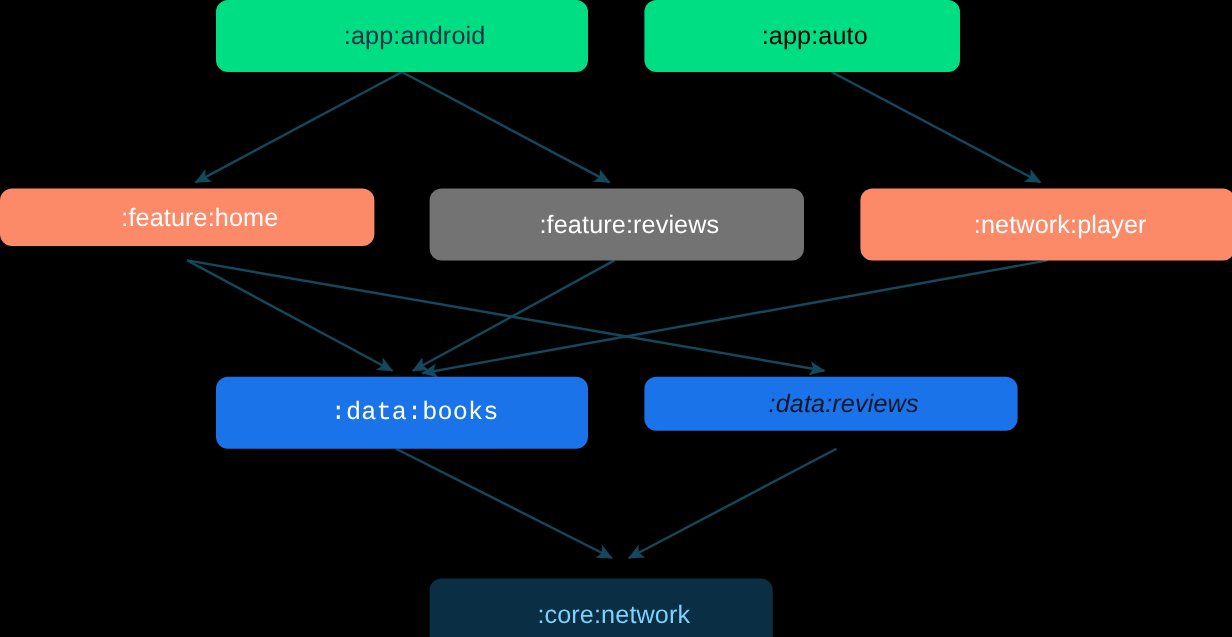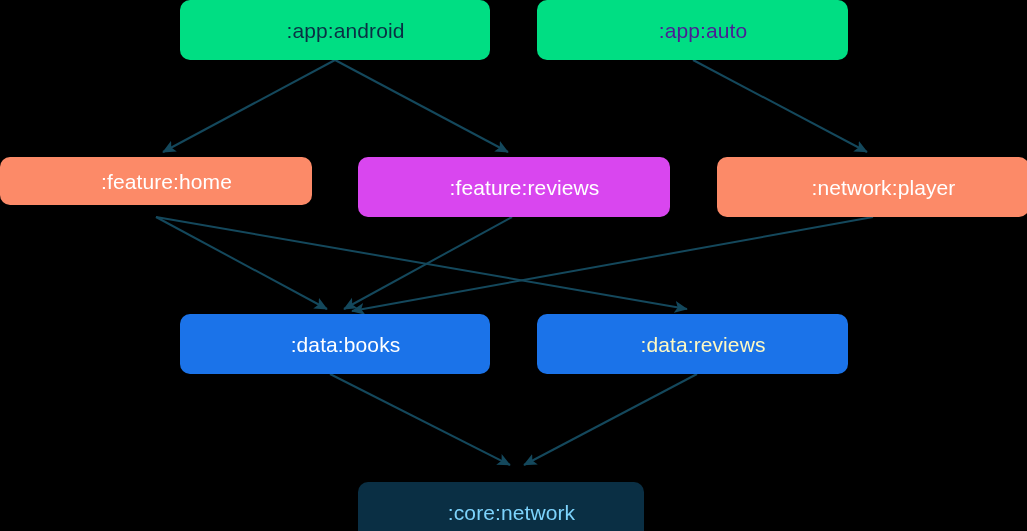--- a/index.html
+++ b/index.html
@@ -65,36 +65,36 @@
         <line x1="873" y1="217" x2="352" y2="311" stroke="#14485C" stroke-width="2" marker-end="url(#arrowhead)"></line>
         <line x1="330" y1="374" x2="510" y2="465" stroke="#14485C" stroke-width="2" marker-end="url(#arrowhead)"></line>
         <line x1="697" y1="374" x2="524" y2="465" stroke="#14485C" stroke-width="2" marker-end="url(#arrowhead)"></line>
       </g>
   </svg>
 
   <div id="node-layer">
       <div class="node" style="left: 180px; top: 0px; width: 310px; height: 60px; background: rgb(0, 222, 131); color: rgb(10, 47, 68);">
         <span class="node-label">:app:android</span>
       </div>
-      <div class="node" style="left: 537px; top: 0px; width: 311px; height: 60px; background: rgb(0, 222, 131); color: #4c1d95; text-align: center;">
+      <div class="node" style="left: 537px; top: 0px; width: 263px; height: 60px; background: rgb(0, 222, 131); color: #000000; text-align: center;">
         <span class="node-label">:app:auto</span>
       </div>
       <div class="node" style="left: 0px; top: 157px; width: 312px; height: 48px; background: rgb(252, 138, 104); color: rgb(255, 255, 255);">
         <span class="node-label">:feature:home</span>
       </div>
-      <div class="node" style="left: 358px; top: 157px; width: 312px; height: 60px; background: #d946ef; color: rgb(255, 255, 255);">
+      <div class="node" style="left: 358px; top: 157px; width: 312px; height: 60px; background: #737373; color: rgb(255, 255, 255);">
         <span class="node-label">:feature:reviews</span>
       </div>
       <div class="node" style="left: 717px; top: 157px; width: 312px; height: 60px; background: rgb(252, 138, 104); color: rgb(255, 255, 255);">
         <span class="node-label">:network:player</span>
       </div>
-      <div class="node" style="left: 180px; top: 314px; width: 310px; height: 60px; background: rgb(27, 115, 233); color: rgb(255, 255, 255);">
+      <div class="node" style="left: 180px; top: 314px; width: 310px; height: 60px; background: rgb(27, 115, 233); color: rgb(255, 255, 255); font-family: Liberation Mono, monospace;">
         <span class="node-label">:data:books</span>
       </div>
-      <div class="node" style="left: 537px; top: 314px; width: 311px; height: 60px; background: rgb(27, 115, 233); color: #fef9c3;">
+      <div class="node" style="left: 537px; top: 314px; width: 311px; height: 45px; background: rgb(27, 115, 233); color: #0f172a; font-style: italic;">
         <span class="node-label">:data:reviews</span>
       </div>
       <div class="node" style="left: 358px; top: 470px; width: 286px; height: 61px; background: rgb(10, 47, 68); color: #7dd3fc; margin-top: 12px;">
         <span class="node-label">:core:network</span>
       </div>
     </div>
 
 </div>
 
 </body></html>

